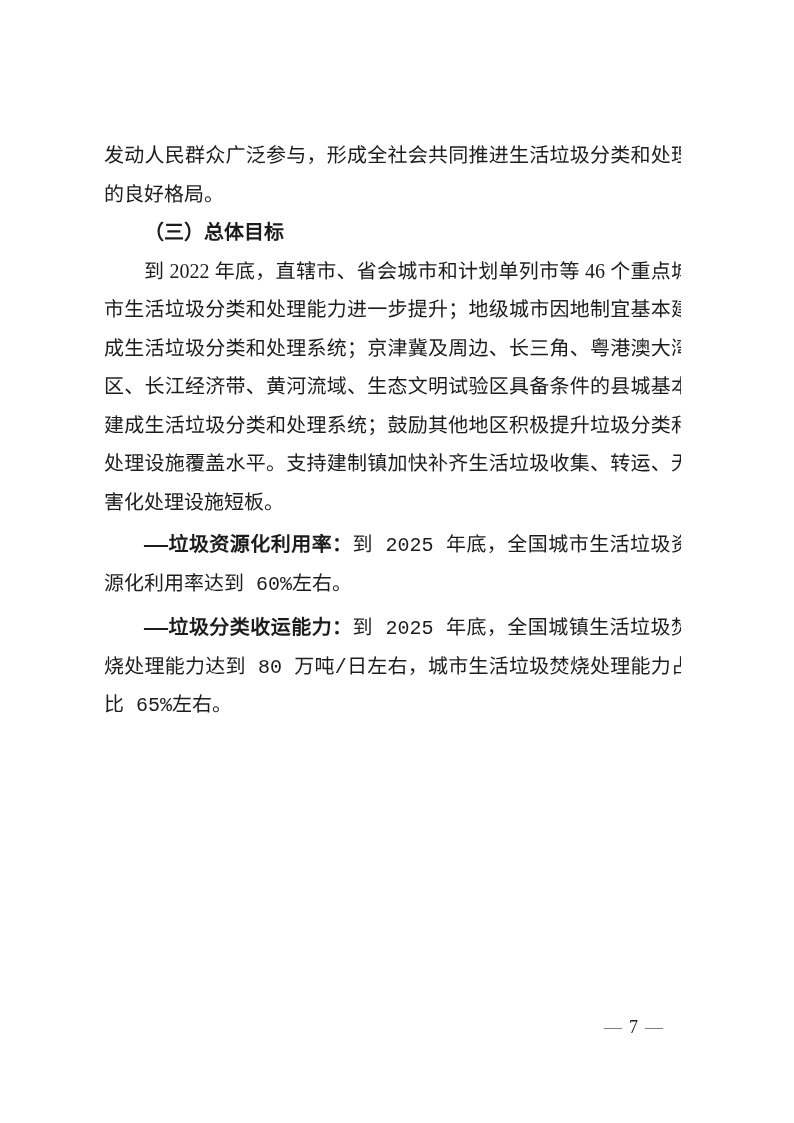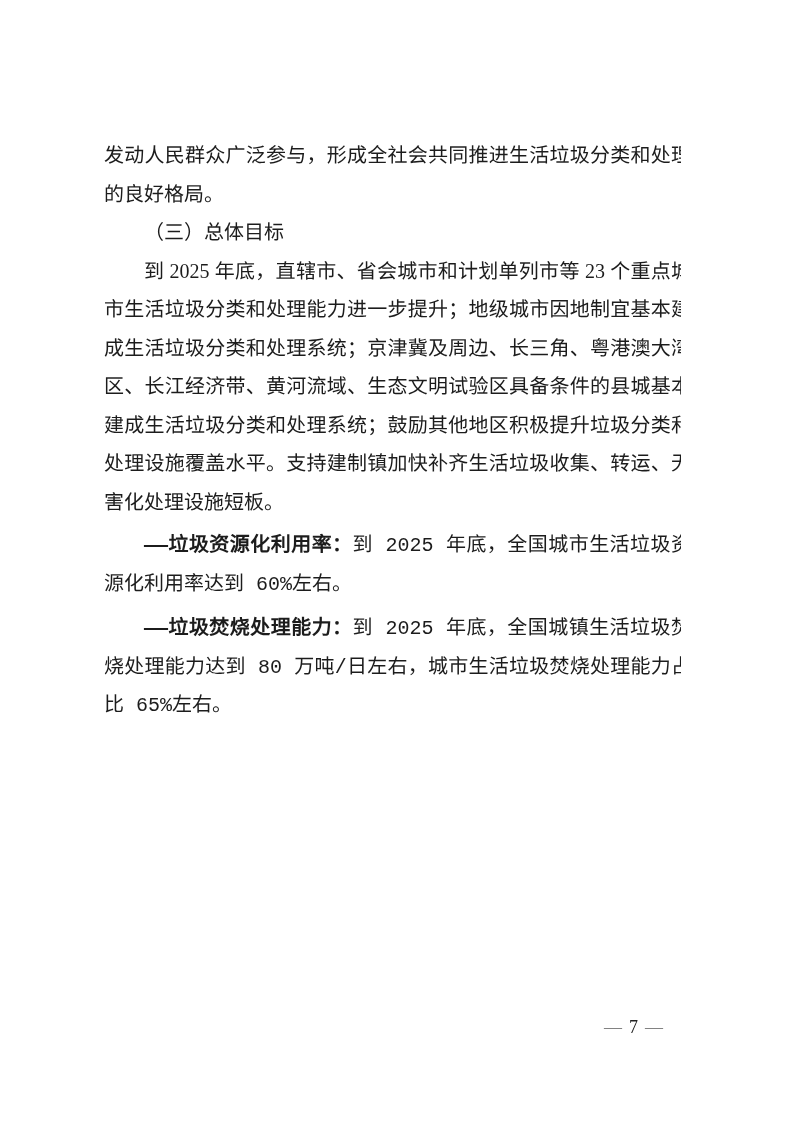--- a/index.html
+++ b/index.html
@@ -28,21 +28,21 @@
   }
   .para {
     margin: 0;
     padding: 0;
     text-indent: 2em;
   }
   .para.no-indent {
     text-indent: 0;
   }
   .para.heading {
-    font-weight: normal;
+    font-weight: bold;
   }
   .para.goal {
     margin-top: 6px;
     font-family: Liberation Mono, monospace;
   }
   .goal .lead {
     font-weight: bold;
   }
   .footer {
     position: absolute;
@@ -64,24 +64,24 @@
 </head>
 <body>
 
 <div class="page">
   <div class="content">
 
     <p class="para no-indent">发动人民群众广泛参与，形成全社会共同推进生活垃圾分类和处理的良好格局。</p>
 
     <p class="para heading">（三）总体目标</p>
 
-    <p class="para">到 2025 年底，直辖市、省会城市和计划单列市等 23 个重点城市生活垃圾分类和处理能力进一步提升；地级城市因地制宜基本建成生活垃圾分类和处理系统；京津冀及周边、长三角、粤港澳大湾区、长江经济带、黄河流域、生态文明试验区具备条件的县城基本建成生活垃圾分类和处理系统；鼓励其他地区积极提升垃圾分类和处理设施覆盖水平。支持建制镇加快补齐生活垃圾收集、转运、无害化处理设施短板。</p>
+    <p class="para">到 2022 年底，直辖市、省会城市和计划单列市等 46 个重点城市生活垃圾分类和处理能力进一步提升；地级城市因地制宜基本建成生活垃圾分类和处理系统；京津冀及周边、长三角、粤港澳大湾区、长江经济带、黄河流域、生态文明试验区具备条件的县城基本建成生活垃圾分类和处理系统；鼓励其他地区积极提升垃圾分类和处理设施覆盖水平。支持建制镇加快补齐生活垃圾收集、转运、无害化处理设施短板。</p>
 
 
     <p class="para goal"><span class="lead">——垃圾资源化利用率：</span><span>到 2025 年底，全国城市生活垃圾资源化利用率达到 60%左右。</span></p>
 
 
-    <p class="para goal"><span class="lead">——垃圾焚烧处理能力：</span><span>到 2025 年底，全国城镇生活垃圾焚烧处理能力达到 80 万吨/日左右，城市生活垃圾焚烧处理能力占比 65%左右。</span></p>
+    <p class="para goal"><span class="lead">——垃圾分类收运能力：</span><span>到 2025 年底，全国城镇生活垃圾焚烧处理能力达到 80 万吨/日左右，城市生活垃圾焚烧处理能力占比 65%左右。</span></p>
 
   </div>
 
   <div class="footer"><span class="dash">—</span><span class="num">7</span><span class="dash">—</span></div>
 </div>
 
 </body></html>

